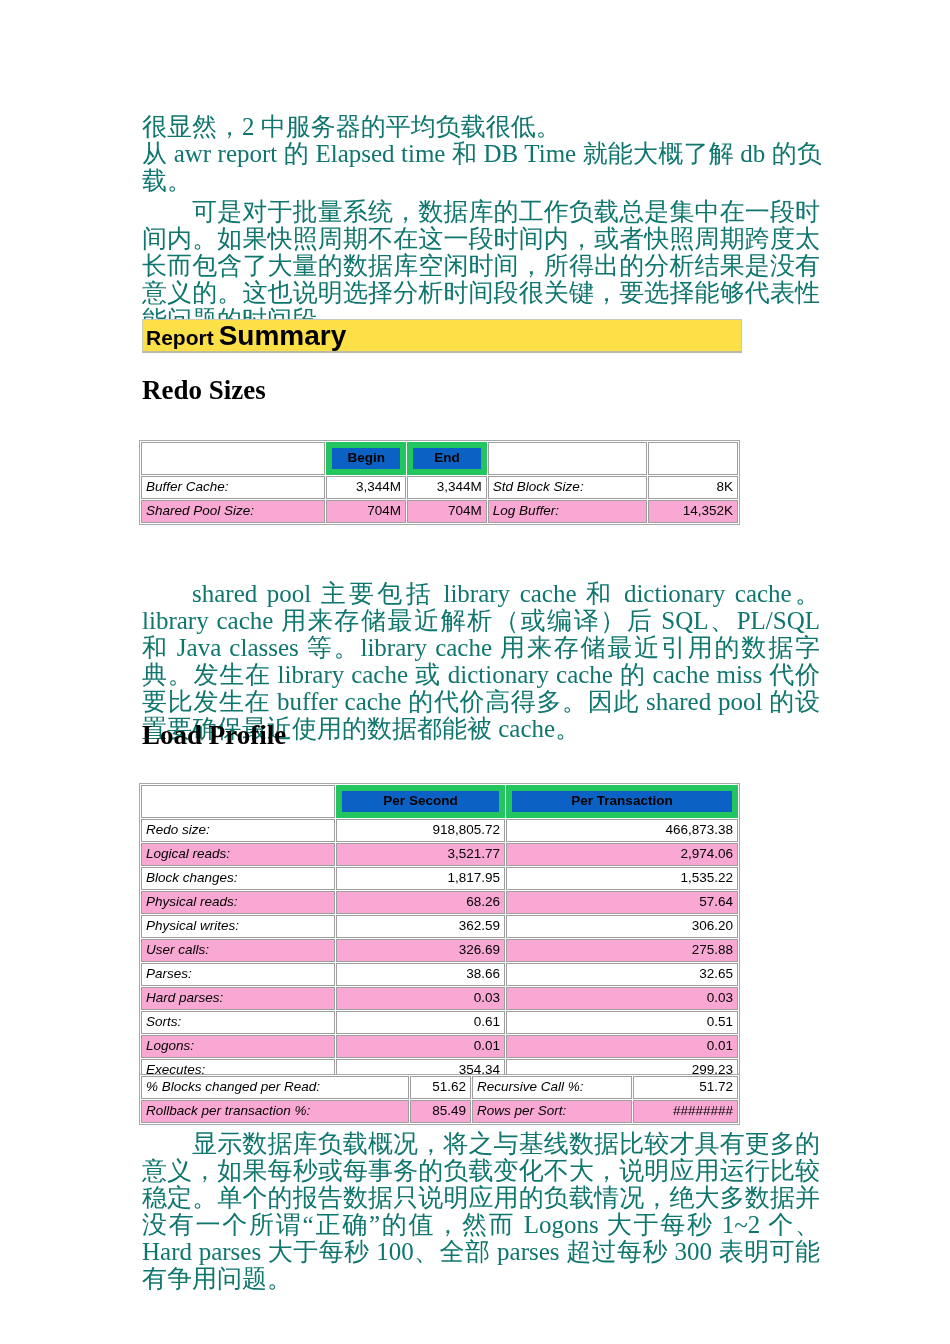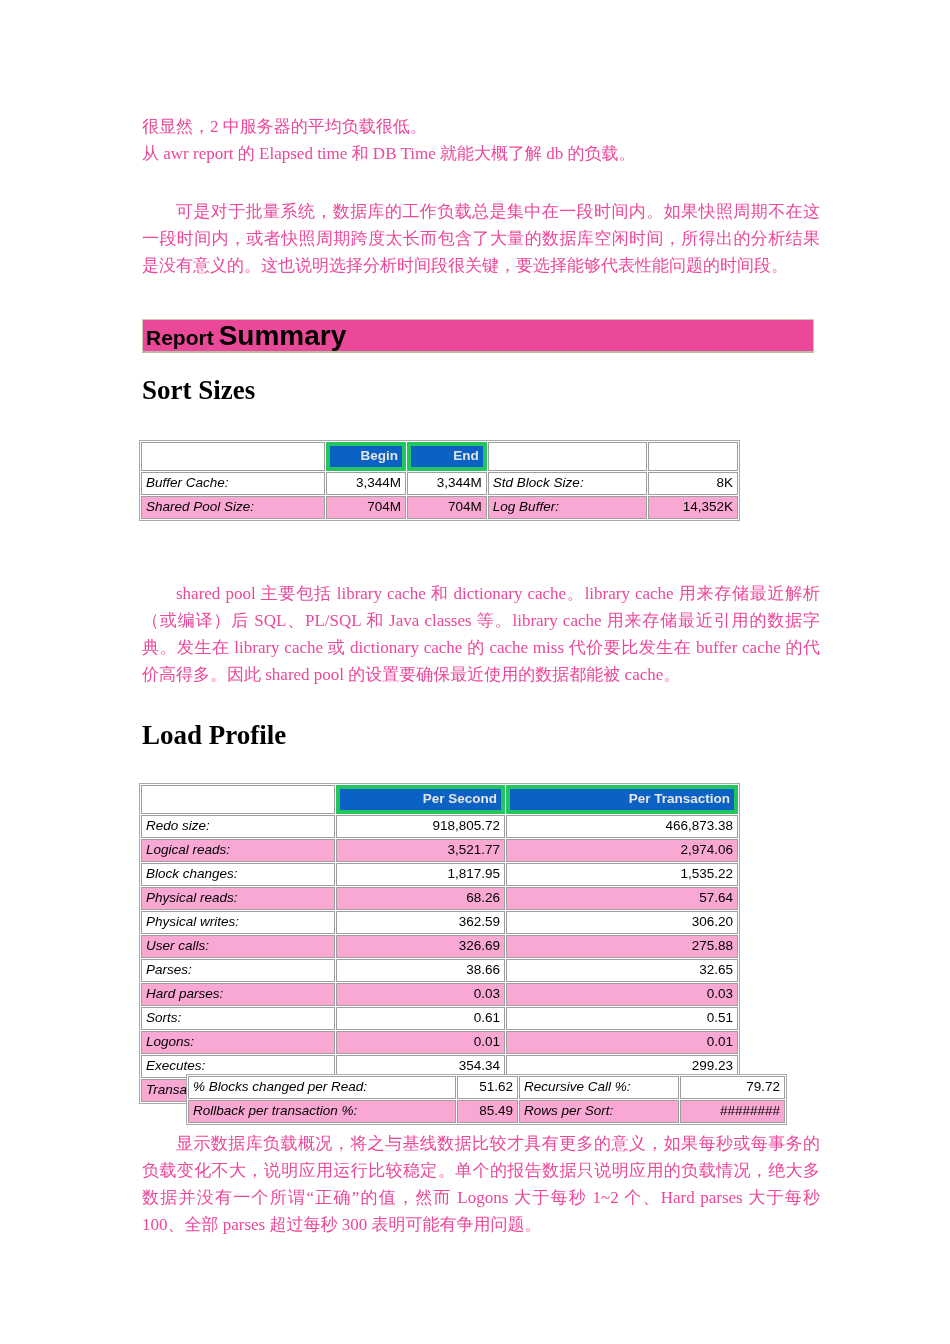--- a/index.html
+++ b/index.html
@@ -21,38 +21,38 @@
     position: absolute;
     left: 0; top: 0;
     width: 950px;
     height: 1344px;
   }
 
   
   .para {
     position: absolute;
     font-family: "Liberation Serif", "DejaVu Serif", serif;
-    font-size: 17px;
+    font-size: 25px;
     line-height: 27px;
-    color: #ec4899;
+    color: #0f766e;
     text-align: justify;
     letter-spacing: 0px;
   }
   .indent { text-indent: 2em; }
 
   
   .summary-box {
     position: absolute;
     left: 142px;
     top: 319px;
-    width: 672px;
+    width: 600px;
     height: 34px;
     border: 1px solid #c9c9b8;
     border-bottom: 2px solid #b9b9a5;
-    background: #ec4899;
+    background: #fde047;
     box-sizing: border-box;
     white-space: nowrap;
     overflow: hidden;
   }
   .summary-box .rpt {
     font-family: "Liberation Sans", "DejaVu Sans", sans-serif;
     font-weight: bold;
     font-size: 21px;
     line-height: 32px;
     vertical-align: baseline;
@@ -94,24 +94,24 @@
     background: #ffffff;
     padding: 1px 4px 2px 4px;
     height: 18px;
     line-height: 18px;
     font-weight: normal;
     white-space: nowrap;
     box-sizing: border-box;
   }
   table.awr th.hdr {
     background: #0B62C4;
-    color: #e5e5e5;
+    color: #000000;
     font-weight: bold;
-    text-align: right;
-    border: 4px solid #22c55e;
+    text-align: center;
+    border: 6px solid #22c55e;
   }
   table.awr td.blank {
     background: #ffffff;
   }
   table.awr tr.alt td {
     background: #f9a8d4;
   }
   table.awr td.num {
     text-align: right;
   }
@@ -130,21 +130,21 @@
   #cache-sizes-table col.c5 { width: 90px; }
 
   
   #load-profile-table { left: 139px; top: 783px; width: 601px; }
   #load-profile-table td, #load-profile-table th { height: 21px; margin-left: 25px; }
   #load-profile-table col.l1 { width: 194px; }
   #load-profile-table col.l2 { width: 169px; }
   #load-profile-table col.l3 { width: 232px; }
 
   
-  #load-stats-table { left: 139px; top: 1074px; width: 601px; margin-left: 47px; }
+  #load-stats-table { left: 139px; top: 1074px; width: 601px; }
   #load-stats-table td { height: 20px; }
   #load-stats-table col.s1 { width: 268px; }
   #load-stats-table col.s2 { width: 61px; }
   #load-stats-table col.s3 { width: 160px; }
   #load-stats-table col.s4 { width: 105px; }
 </style>
 </head>
 <body>
 
 <div class="page">
@@ -153,21 +153,21 @@
     <div>很显然，2 中服务器的平均负载很低。</div>
     <div>从 awr report 的 Elapsed time 和 DB Time 就能大概了解 db 的负载。</div>
   </div>
 
   <div class="para indent" style="left:142px; top:198px; width:678px;">可是对于批量系统，数据库的工作负载总是集中在一段时间内。如果快照周期不在这一段时间内，或者快照周期跨度太长而包含了大量的数据库空闲时间，所得出的分析结果是没有意义的。这也说明选择分析时间段很关键，要选择能够代表性能问题的时间段。</div>
 
   <div class="summary-box">
     <span class="rpt">Report</span><span class="sum">Summary</span>
   </div>
 
-  <div class="h-section" style="left:142px; top:375px;">Sort Sizes</div>
+  <div class="h-section" style="left:142px; top:375px;">Redo Sizes</div>
 
   <table class="awr" id="cache-sizes-table">
     <colgroup>
       <col class="c1">
         <col class="c2">
         <col class="c3">
         <col class="c4">
         <col class="c5">
     </colgroup>
     <thead>
@@ -284,21 +284,21 @@
         <col class="s1">
         <col class="s2">
         <col class="s3">
         <col class="s4">
       </colgroup>
     <tbody>
       <tr>
         <td class="lbl">% Blocks changed per Read:</td>
         <td class="num">51.62</td>
         <td class="lbl">Recursive Call %:</td>
-        <td class="num">79.72</td>
+        <td class="num">51.72</td>
       </tr>
       <tr class="alt">
         <td class="lbl">Rollback per transaction %:</td>
         <td class="num">85.49</td>
         <td class="lbl">Rows per Sort:</td>
         <td class="num">########</td>
       </tr>
     </tbody>
   </table>
 

